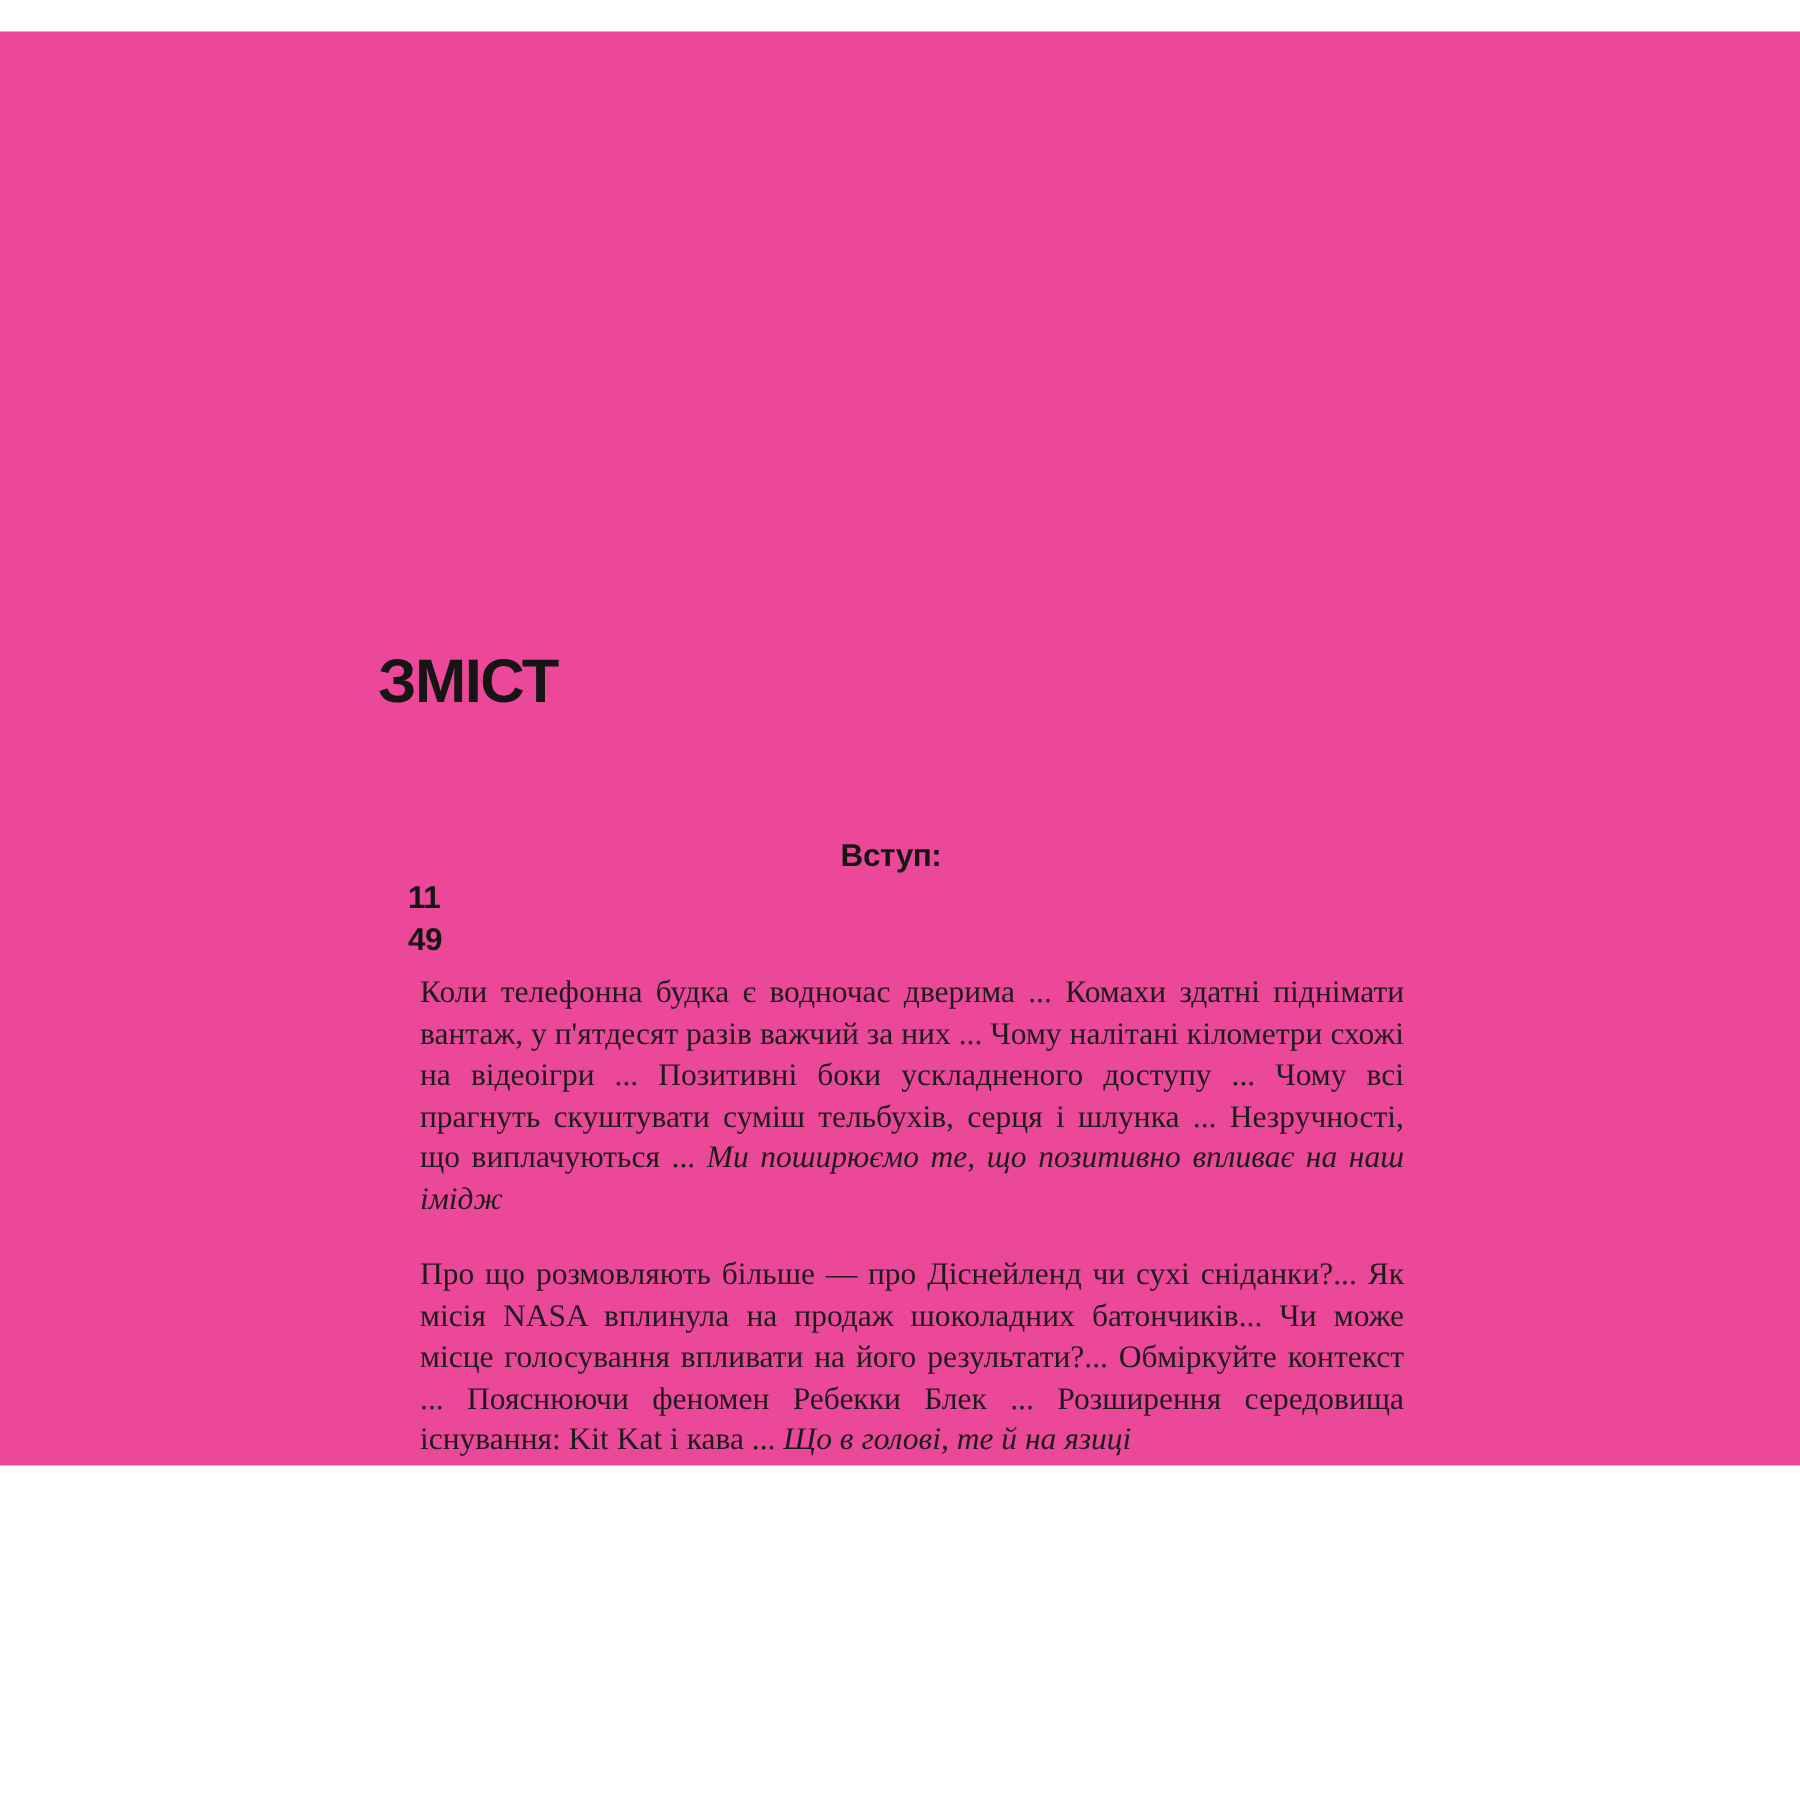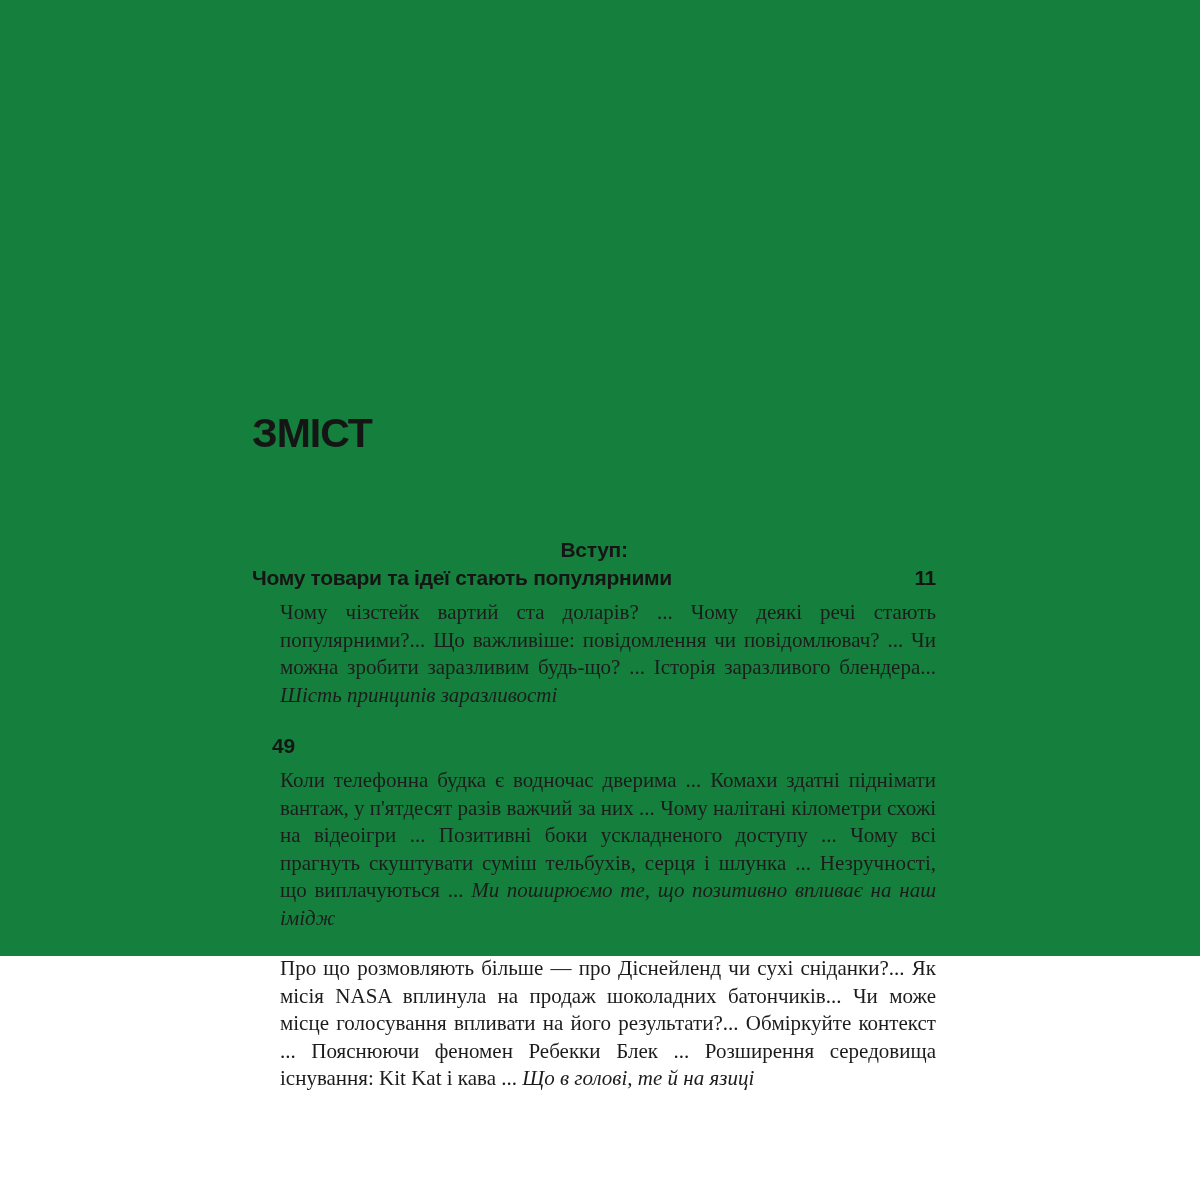--- a/index.html
+++ b/index.html
@@ -9,21 +9,22 @@
   body {
     width: 1200px;
     height: 1200px;
     background: #ffffff;
     overflow: hidden;
   }
   .page {
     position: relative;
     width: 1200px;
     height: 956px;
-    background: #15803d;
+    background: #ec4899;
+    margin-top: 21px;
   }
   .content {
     position: absolute;
     left: 252px;
     top: 410px;
     width: 684px;
   }
   .toc-title {
     font-family: "Liberation Sans", "DejaVu Sans", sans-serif;
     font-weight: 700;
@@ -79,24 +80,22 @@
 <body>
 
 <div class="page">
   <div class="content">
 
     <h1 class="toc-title">ЗМІСТ</h1>
 
     <div class="entry">
       <div class="pre-heading">Вступ:</div>
       <div class="heading-row">
-        <span class="heading-text">Чому товари та ідеї стають популярними</span>
         <span class="page-num">11</span>
       </div>
-      <p class="summary"><span>Чому чізстейк вартий ста доларів? ... Чому деякі речі стають популярними?... Що важливіше: повідомлення чи повідомлювач? ... Чи можна зробити заразливим будь-що? ... Історія заразливого блендера... </span><span class="ital">Шість принципів заразливості</span></p>
     </div>
 
     <div class="entry">
       <div class="heading-row">
         <span class="page-num">49</span>
       </div>
       <p class="summary"><span>Коли телефонна будка є водночас дверима ... Комахи здатні піднімати вантаж, у п'ятдесят разів важчий за них ... Чому налітані кілометри схожі на відеоігри ... Позитивні боки ускладненого доступу ... Чому всі прагнуть скуштувати суміш тельбухів, серця і шлунка ... Незручності, що виплачуються ... </span><span class="ital">Ми поширюємо те, що позитивно впливає на наш імідж</span></p>
     </div>
 
     <div class="entry">

